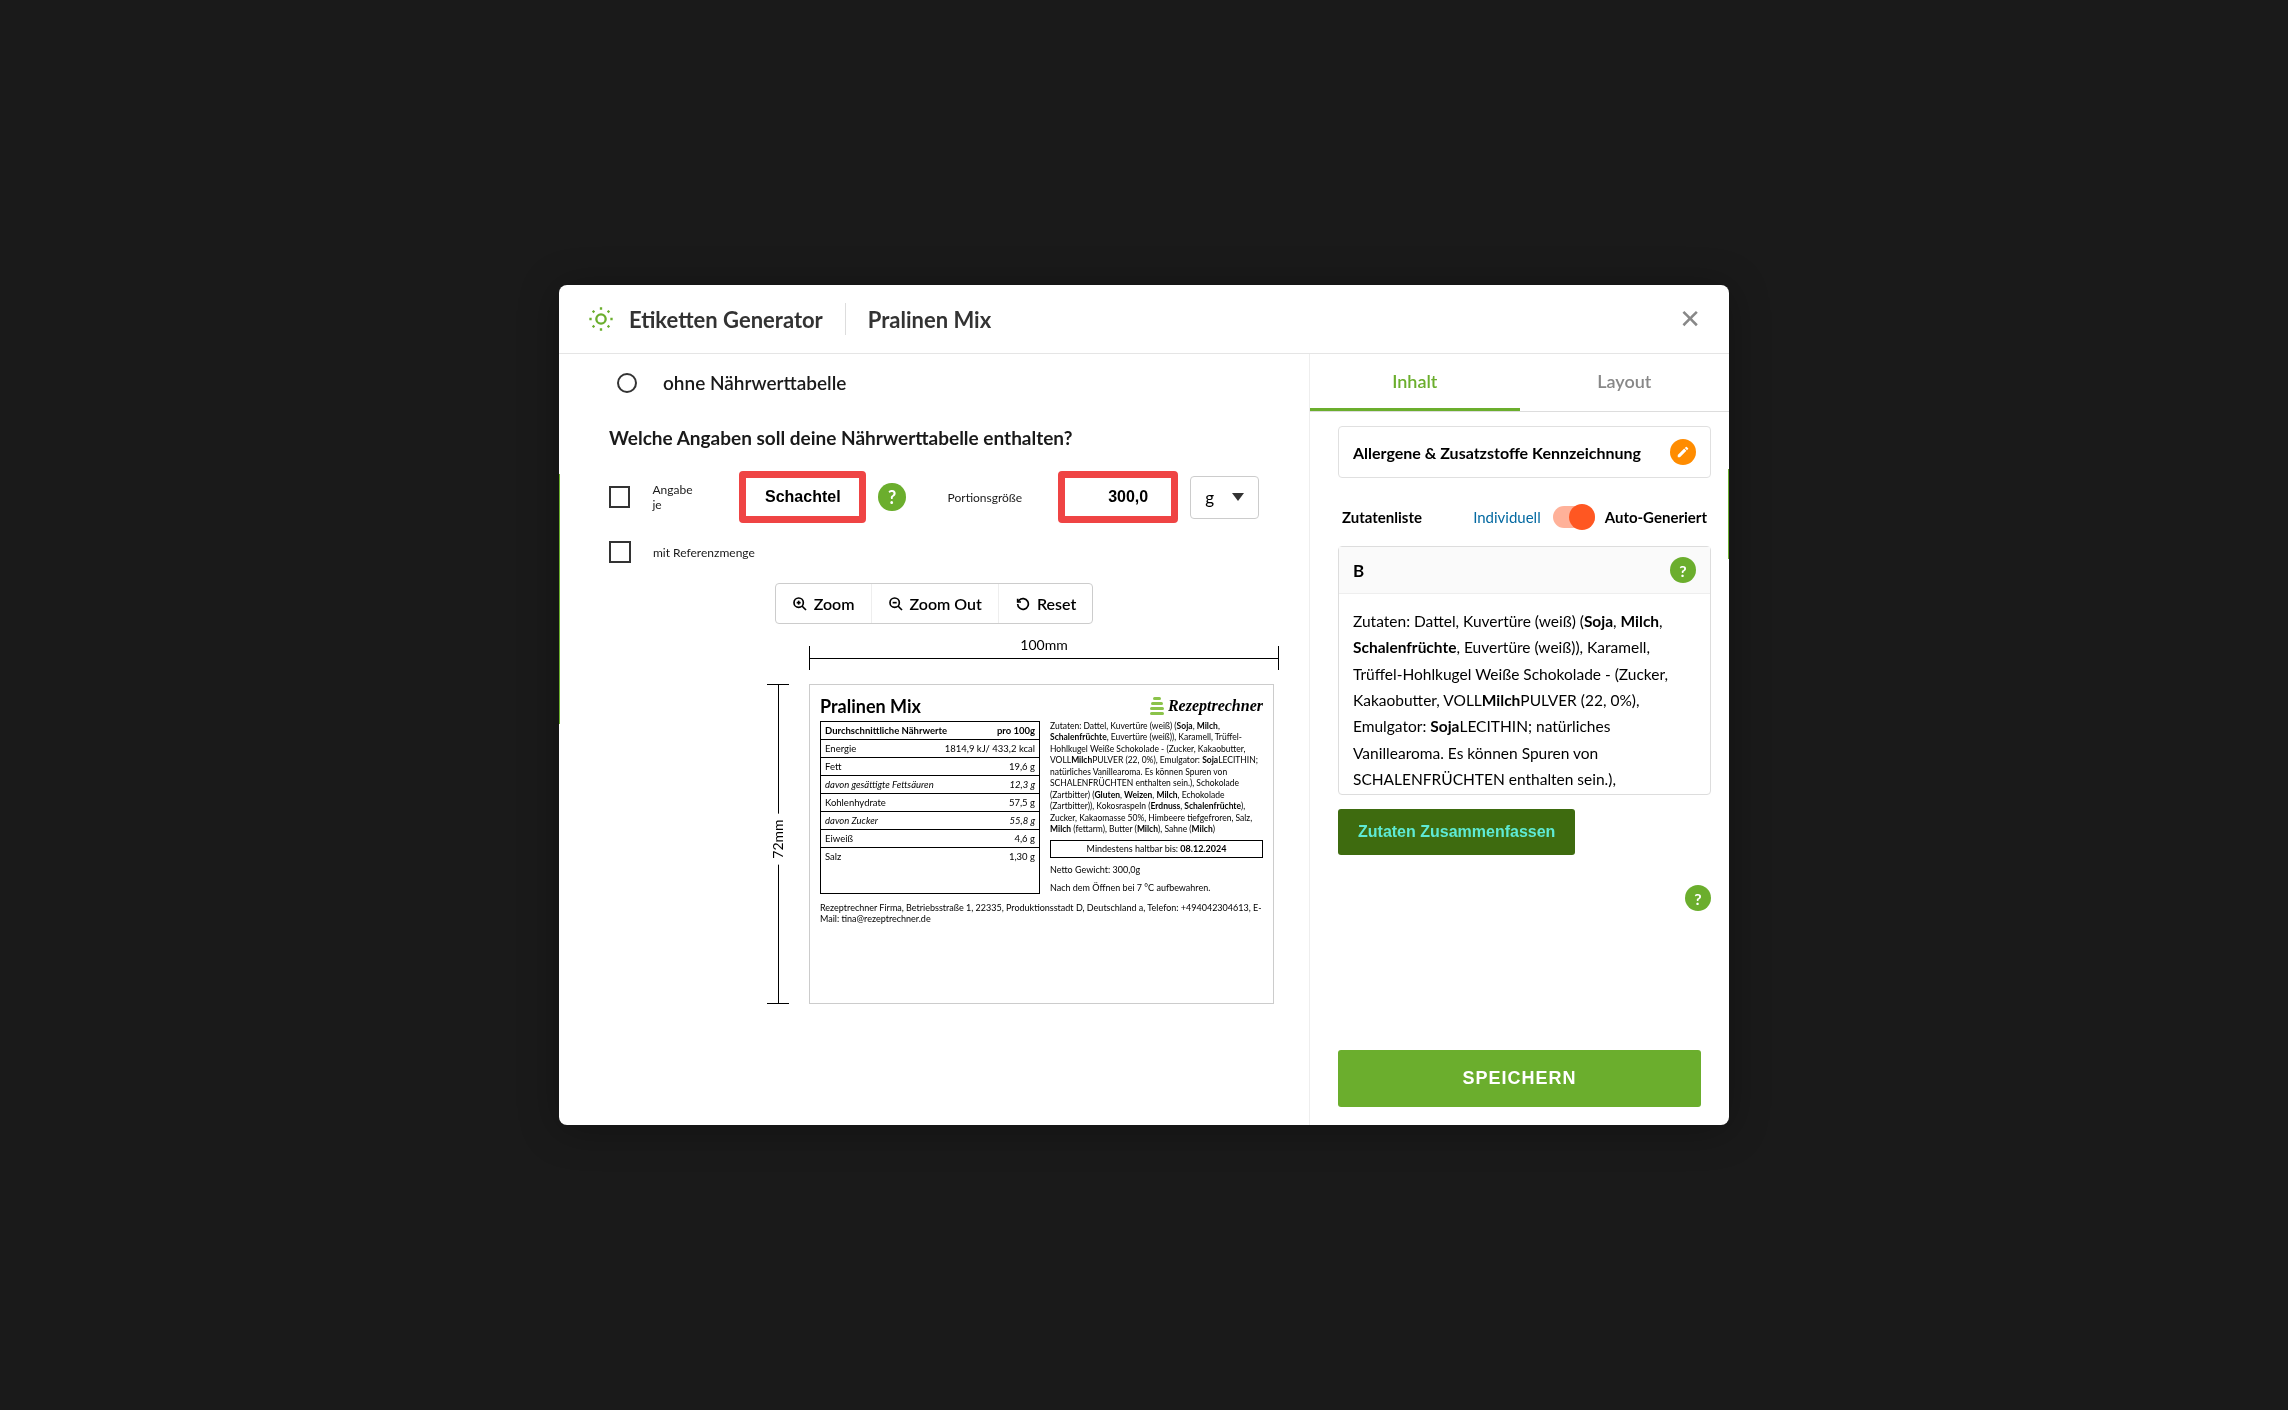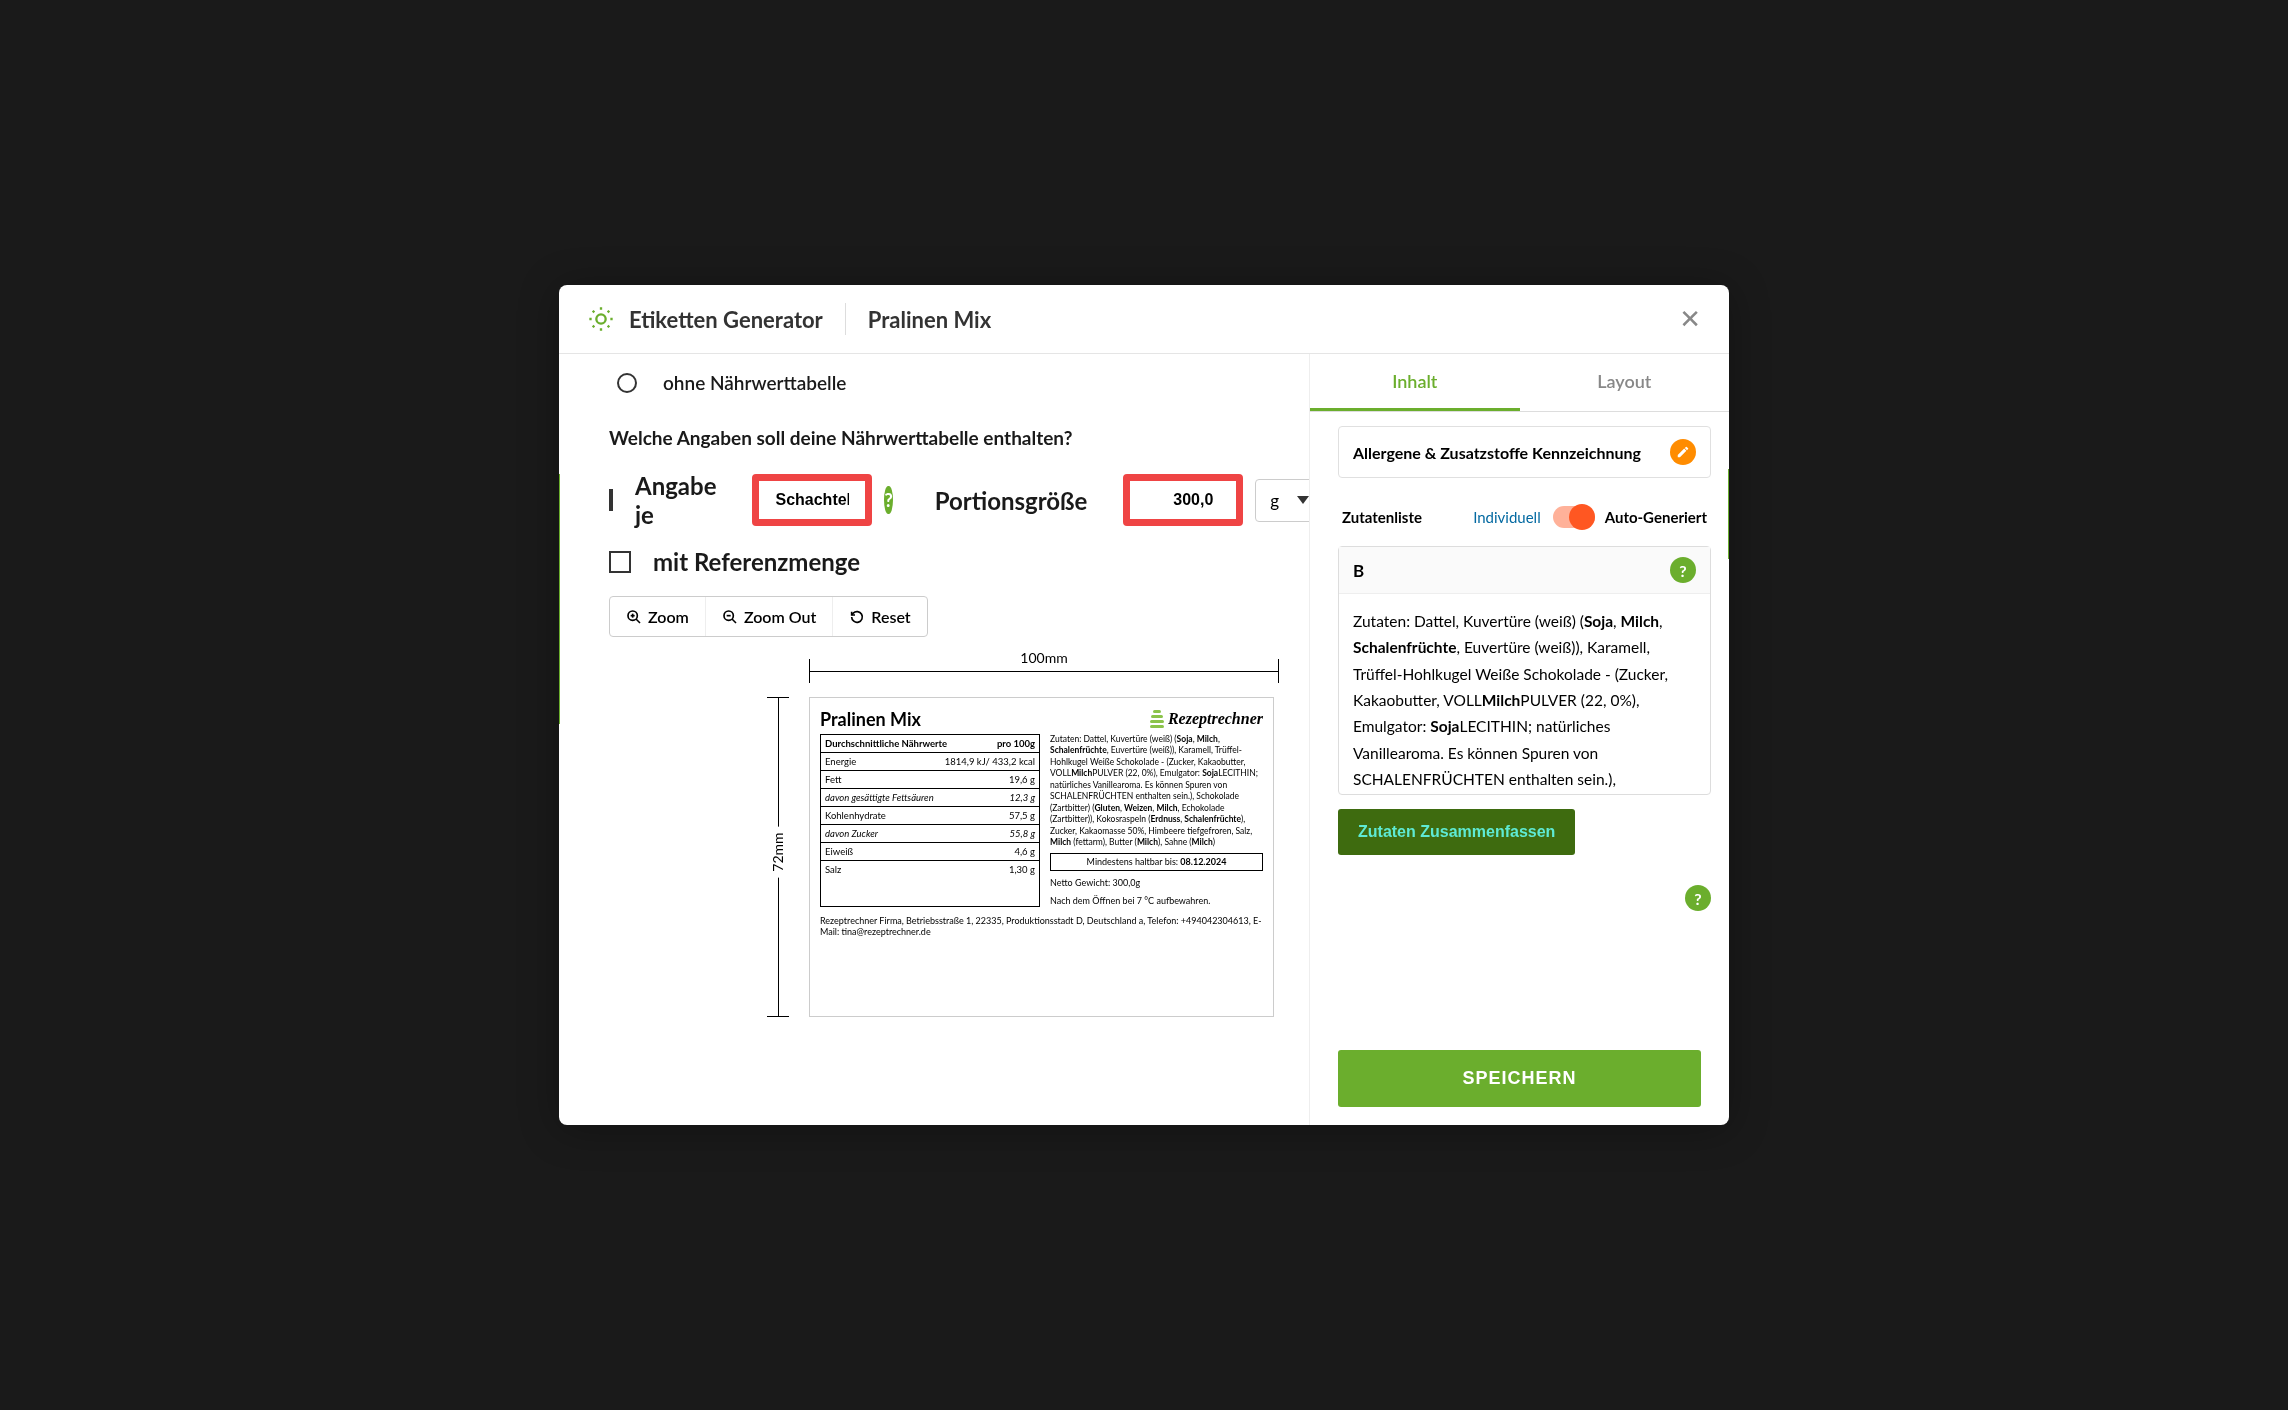--- a/index.html
+++ b/index.html
@@ -16,27 +16,27 @@
 .right-panel { width: 420px; border-left: 1px solid #eee; display: flex; flex-direction: column; position: relative; }
 
 .radio-row { display: flex; align-items: center; margin: 7px 0; padding-left: 8px; }
 .radio-circle { width: 20px; height: 20px; border: 2.5px solid #333; border-radius: 50%; margin-right: 26px; }
 .radio-label { font-size: 19px; font-weight: 600; color: #1a1a1a; }
 
 .section-q { font-size: 19px; font-weight: 700; color: #1a1a1a; margin-top: 32px; margin-bottom: 22px; }
 
 .controls-row { display: flex; align-items: center; gap: 12px; margin-bottom: 18px; }
 .checkbox { width: 22px; height: 22px; border: 2.5px solid #333; margin-right: 10px; }
-.ctrl-label { font-size: 24px; color: #1a1a1a; font-weight: bold; }
+.ctrl-label { font-size: 12px; color: #1a1a1a; }
 .text-input { border: 7px solid #ef4444; border-radius: 4px; padding: 10px 16px; font-size: 16px; min-width: 120px; text-align: center; font-weight: 600; margin-left: 24px; }
 .help-circle { width: 28px; height: 28px; border-radius: 50%; background: #6BAE2D; color: #fff; display: flex; align-items: center; justify-content: center; font-weight: 700; font-size: 18px; }
 .dropdown { border: 1px solid #ccc; border-radius: 4px; padding: 10px 14px; font-size: 17px; display: flex; align-items: center; gap: 18px; }
 .chev { border-left: 6px solid transparent; border-right: 6px solid transparent; border-top: 8px solid #333; }
 
-.zoom-toolbar { display: flex; justify-content: flex-start; margin: 20px 0; }
+.zoom-toolbar { display: flex; justify-content: center; margin: 20px 0; }
 .zoom-group { border: 1px solid #ccc; border-radius: 4px; display: flex; }
 .zoom-btn { padding: 10px 16px; display: flex; align-items: center; gap: 6px; font-size: 16px; font-weight: 600; cursor: pointer; }
 .zoom-btn + .zoom-btn { border-left: 1px solid #eee; }
 .zi { width: 16px; height: 16px; }
 
 .preview-area { position: relative; padding-left: 40px; }
 .ruler-top { position: relative; height: 30px; margin-left: 0; }
 .ruler-top-line { border-top: 1px solid #000; position: absolute; left: 0; right: 0; top: 14px; }
 .ruler-top-cap { position: absolute; top: 2px; bottom: 2px; width: 1px; background: #000; height: 24px; }
 .ruler-top-label { position: absolute; top: -8px; left: 50%; transform: translateX(-50%); background: #fff; padding: 0 6px; font-size: 14px; }

